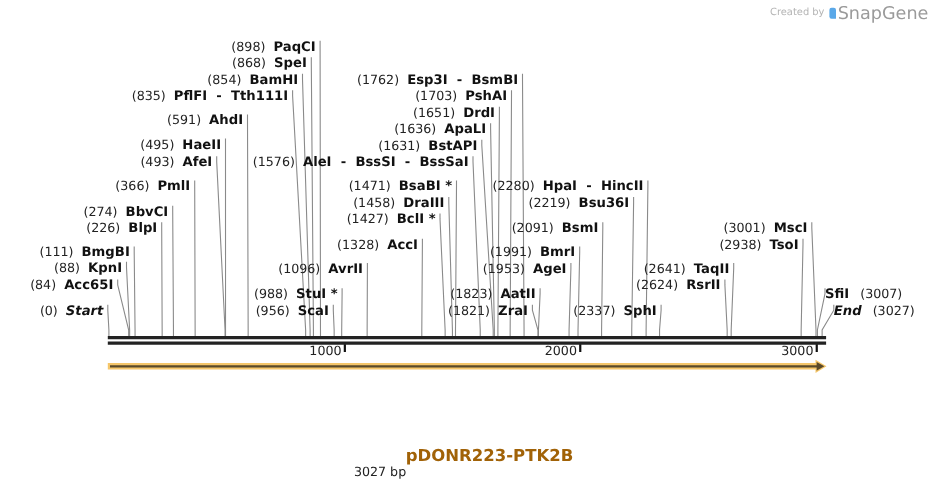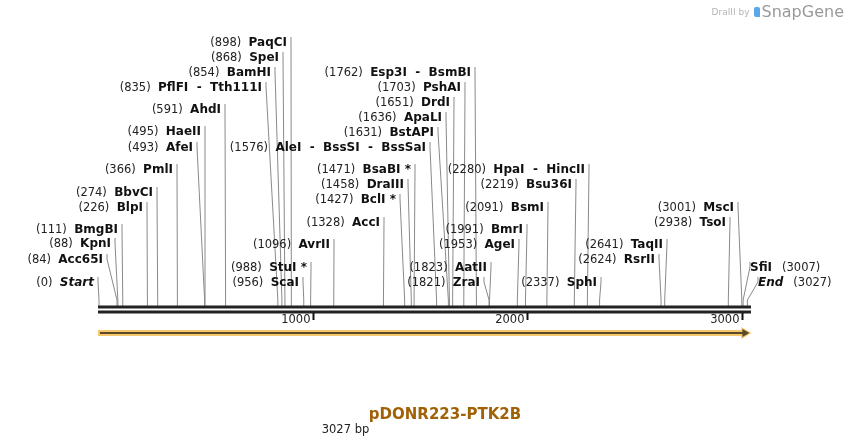--- a/index.html
+++ b/index.html
@@ -15,21 +15,21 @@
     #credit { position: absolute; right: 6px; top: 2px; font-size: 9px; color: #b4b4b4; display: flex; align-items: center; gap: 2px; }
     #credit .logo { display: inline-block; width: 6px; height: 10px; background: #5aa8e8; border-radius: 2px 2px 0 2px; margin-left: 2px; }
     #credit .brand { font-size: 16px; color: #9a9a9a; }
     #title { position: absolute; left: 0; width: 850px; top: 405px; text-align: center; font-size: 15px; font-weight: bold; color: #a16207; margin-left: 20px; }
     #length { position: absolute; left: 0; width: 691px; top: 422px; text-align: center; font-size: 11.5px; color: #222; }
   </style>
 </head>
 <body>
 
 <div id="credit">
-  <span>DraIII by</span>
+  <span>Created by</span>
   <span class="logo"></span>
   <span class="brand">SnapGene</span>
 </div>
 
 <svg id="map" width="850" height="445" xmlns="http://www.w3.org/2000/svg">
   <g id="leaders">
       <polyline points="98,277 98,282 99,300 99,306" class="leader"></polyline>
       <polyline points="107,254 107,259 116.9928,300 116.9928,306" class="leader"></polyline>
       <polyline points="115,238 115,243 117.8496,300 117.8496,306" class="leader"></polyline>
       <polyline points="122,224 122,229 122.7762,300 122.7762,306" class="leader"></polyline>

